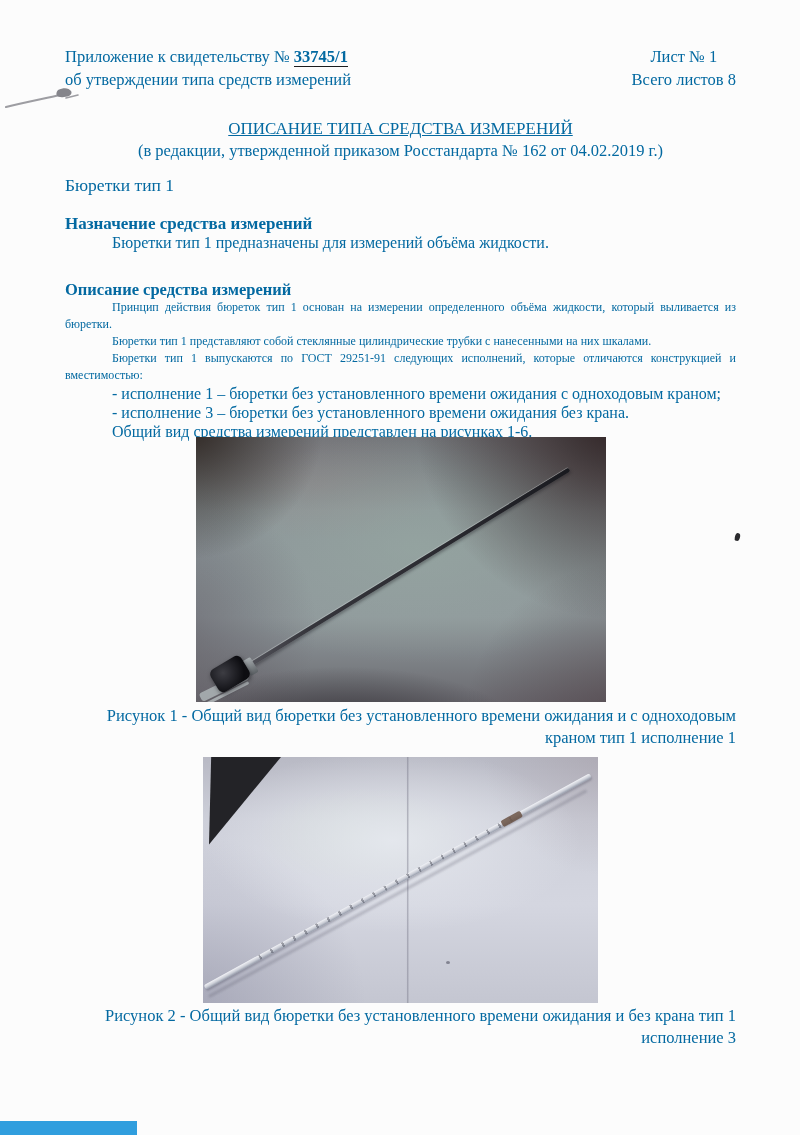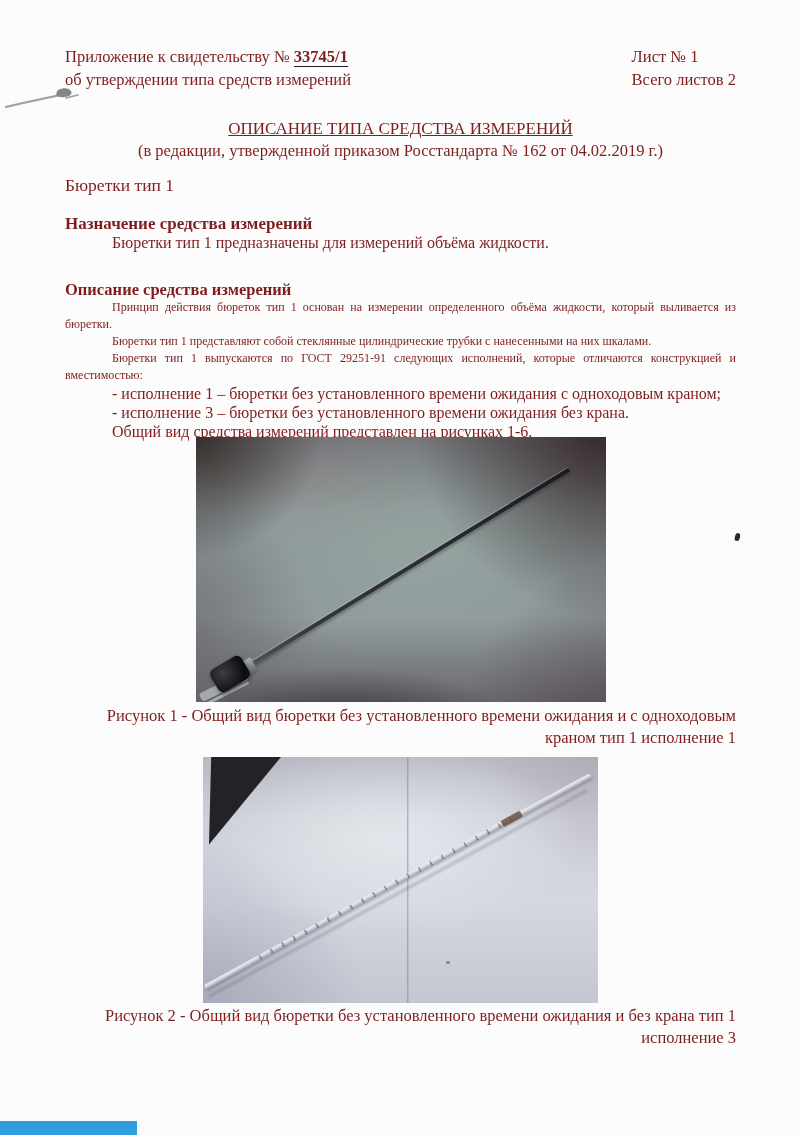--- a/index.html
+++ b/index.html
@@ -1,25 +1,25 @@
 <!DOCTYPE html>
 <html><head>
 <meta charset="utf-8">
 <style>
   html,body{margin:0;padding:0;background:#ffffff;}
   .page{
     position:relative;width:800px;height:1135px;background:#fcfcfc;overflow:hidden;
-    font-family:"Liberation Serif","DejaVu Serif",serif;color:#7f1d1d;
+    font-family:"Liberation Serif","DejaVu Serif",serif;color:#0369a1;
     -webkit-font-smoothing:antialiased;
   }
   .content{position:absolute;left:65px;top:45px;width:671px;}
   
   .hdr{display:flex;justify-content:space-between;font-size:16.5px;line-height:23px;}
   .hdr-left{max-width:420px;}
-  .hdr-right{text-align:left;white-space:nowrap;}
+  .hdr-right{text-align:center;white-space:nowrap;}
   .cert-num{font-weight:bold;border-bottom:1.7px solid #1c1c1e;}
   
   .doc-title{margin-top:27px;text-align:center;font-size:17px;line-height:22px;text-decoration:underline;}
   .doc-subtitle{text-align:center;font-size:16.5px;line-height:22px;}
   .instrument{margin-top:11px;font-size:17.5px;line-height:24px;}
   
   .sec-h{margin-top:17px;font-weight:bold;font-size:17px;line-height:19px;}
   .sec-h2{margin-top:28px;font-weight:bold;font-size:16.5px;line-height:19px;}
   .para{font-size:12px;line-height:17px;text-align:justify;text-indent:47px;}
   .line{font-size:16px;line-height:19px;text-indent:47px;}
@@ -105,21 +105,21 @@
 
   <div class="content">
 
     <div class="hdr">
       <div class="hdr-left">
         <span>Приложение к свидетельству № </span><span class="cert-num">33745/1</span>
         <div>об утверждении типа средств измерений</div>
       </div>
       <div class="hdr-right">
         <div>Лист № 1</div>
-        <div>Всего листов 2</div>
+        <div>Всего листов 8</div>
       </div>
     </div>
 
     <div class="doc-title">ОПИСАНИЕ ТИПА СРЕДСТВА ИЗМЕРЕНИЙ</div>
     <div class="doc-subtitle">(в редакции, утвержденной приказом Росстандарта № 162 от 04.02.2019 г.)</div>
 
     <div class="instrument">Бюретки тип 1</div>
 
     <div class="sec-h">Назначение средства измерений</div>
     <div class="line">Бюретки тип 1 предназначены для измерений объёма жидкости.</div>

